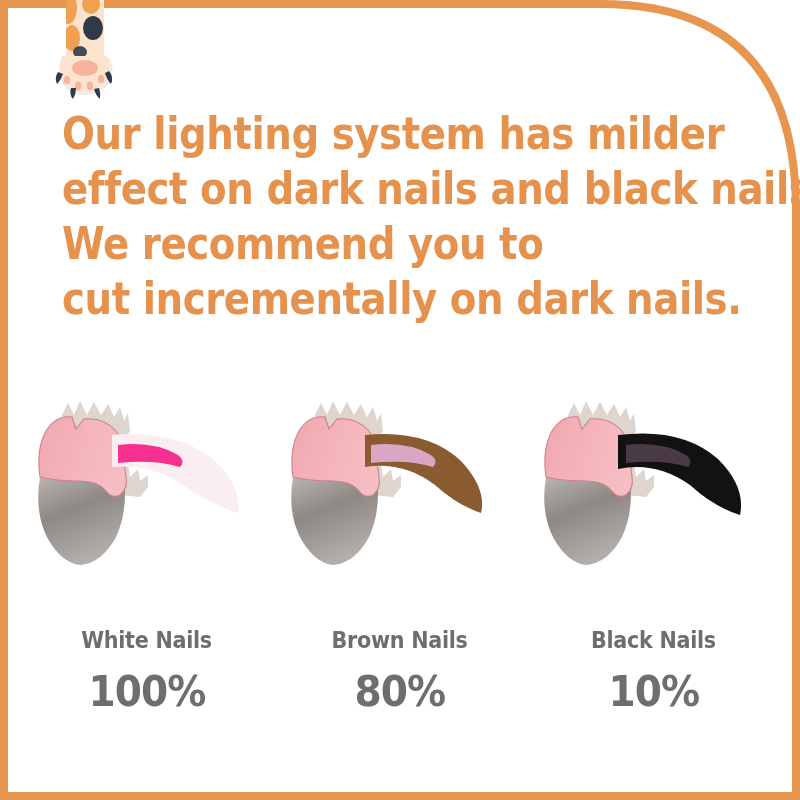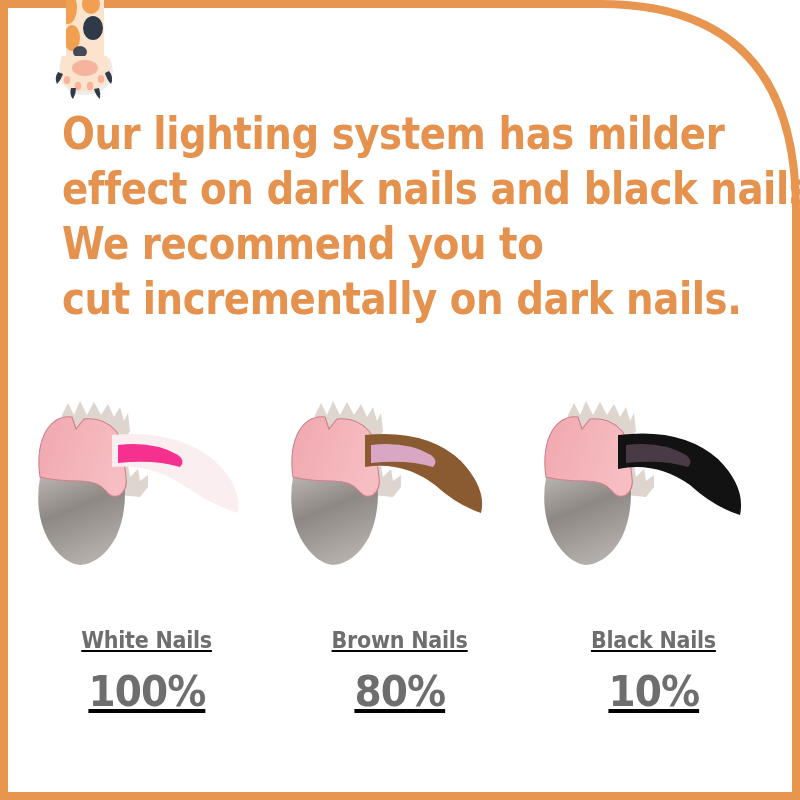--- a/index.html
+++ b/index.html
@@ -62,21 +62,20 @@
     top: 385px;
     width: 760px;
     display: flex;
     z-index: 3;
   }
   .col {
     flex: 1 1 0;
     display: flex;
     flex-direction: column;
     align-items: center;
-    text-decoration: underline;
   }
   .nail-art {
     width: 230px;
     height: 200px;
     position: relative;
   }
   .nail-art svg { display: block; }
   .col-label {
     margin-top: 42px;
     color: #6e6e6e;

